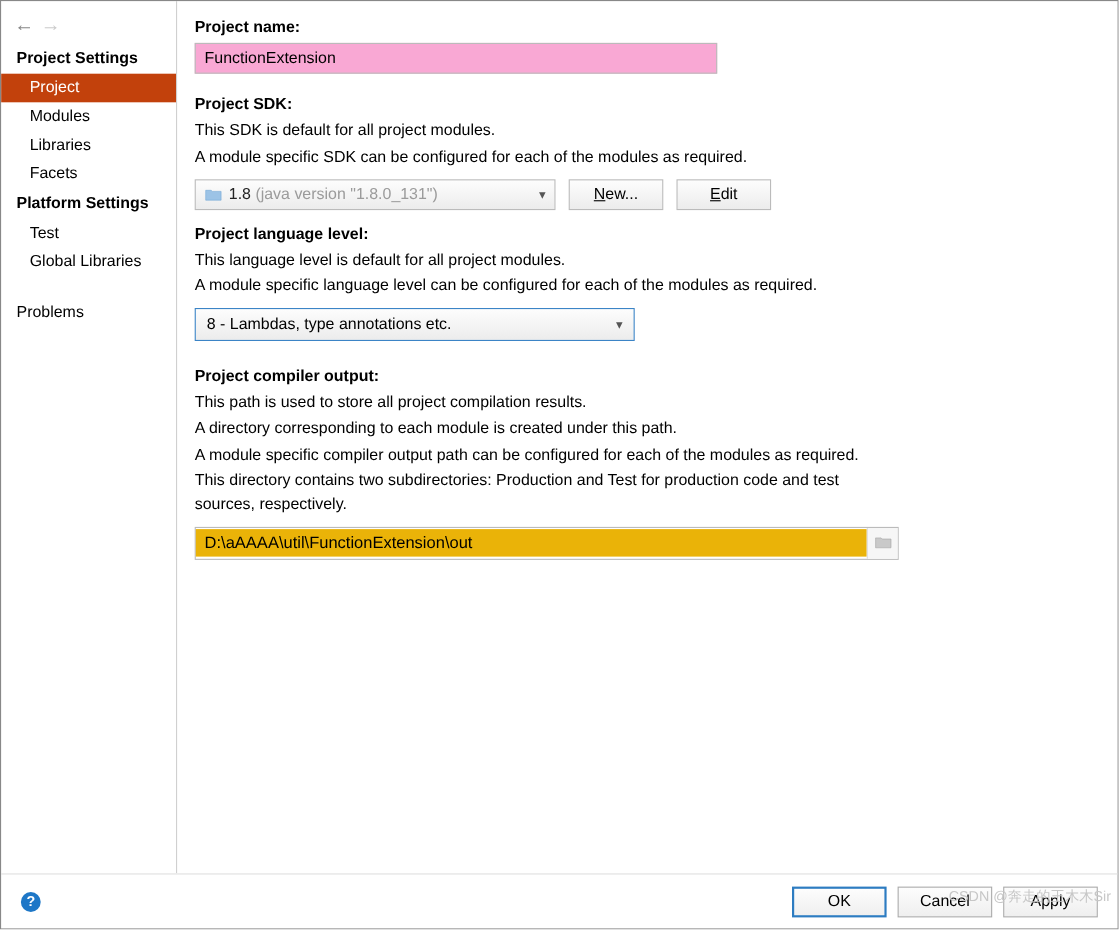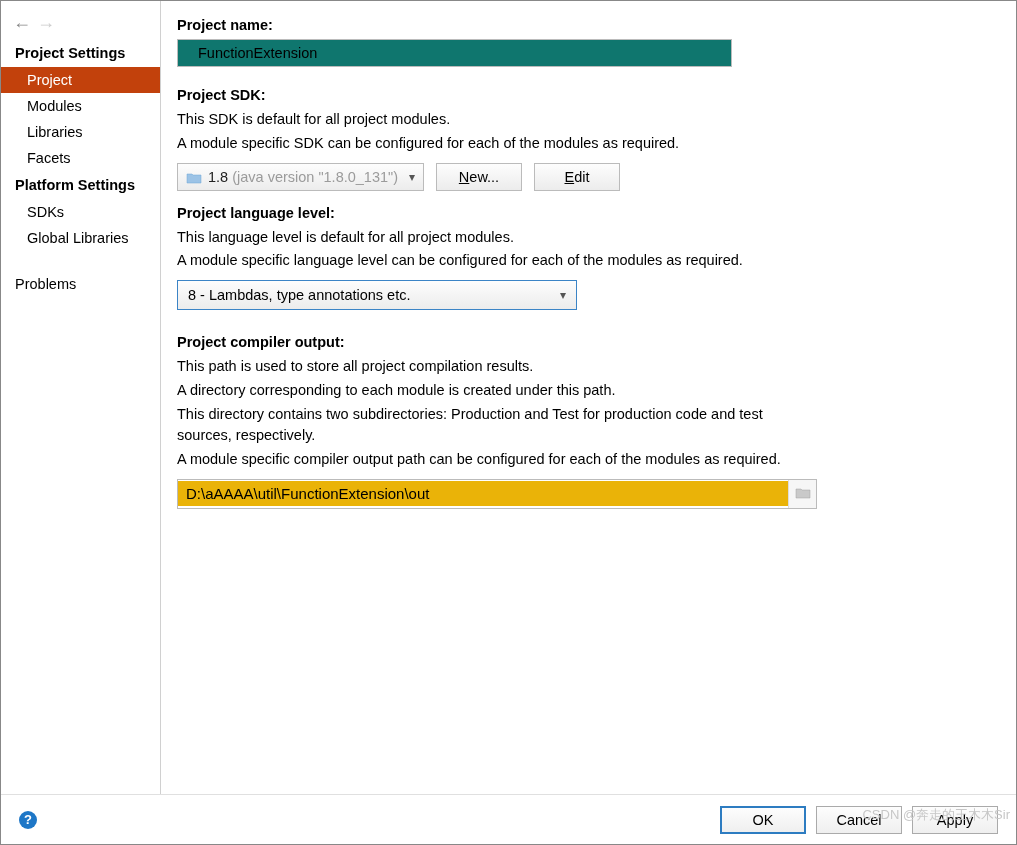--- a/index.html
+++ b/index.html
@@ -11,24 +11,24 @@
   .titlebar .close { font-size:16px; cursor:pointer; padding:4px 8px; }
   .body { flex:1; display:flex; overflow:hidden; }
   .sidebar { width:160px; border-right:1px solid #d0d0d0; padding-top:6px; display:flex; flex-direction:column; }
   .navbtns { padding:6px 12px 8px 12px; display:flex; gap:6px; color:#888; }
   .navbtn { font-size:18px; line-height:1; }
   .section-header { font-weight:700; padding:6px 14px 6px 14px; font-size:14.5px; }
   .side-item { padding:5px 14px 5px 26px; font-size:14.5px; cursor:pointer; }
   .side-item.selected { background:#c2410c; color:#fff; }
   .main { flex:1; padding:12px 20px 12px 16px; overflow:auto; }
   .fld-label { font-weight:700; margin-top:4px; margin-bottom:6px; font-size:14.5px; }
-  .project-name-input { width:555px; height:28px; border:1px solid #bbb; padding:3px 20px; font-size:14.5px; background:#0f766e; }
+  .project-name-input { width:475px; height:28px; border:1px solid #bbb; padding:3px 8px; font-size:14.5px; background:#f9a8d4; }
   .desc { font-size:14.5px; line-height:1.5; margin:2px 0; }
   .sdk-row { display:flex; gap:12px; align-items:center; margin-top:8px; margin-bottom:14px; }
-  .sdk-combo { width:247px; height:28px; border:1px solid #bbb; background:linear-gradient(#fdfdfd,#ececec); display:flex; align-items:center; padding:0 8px; font-size:14.5px; color:#222; cursor:pointer; }
+  .sdk-combo { width:328px; height:28px; border:1px solid #bbb; background:linear-gradient(#fdfdfd,#ececec); display:flex; align-items:center; padding:0 8px; font-size:14.5px; color:#222; cursor:pointer; }
   .sdk-combo .folder-icon { width:16px; height:12px; margin-right:6px; display:inline-block; }
   .sdk-combo .ver { color:#9b9b9b; margin-left:4px; }
   .sdk-combo .chev { margin-left:auto; color:#555; font-size:12px; }
   .push-btn { height:28px; min-width:86px; border:1px solid #bbb; background:linear-gradient(#fdfdfd,#ececec); font-size:14.5px; cursor:pointer; }
   .push-btn .ul { text-decoration:underline; }
   .lang-combo { width:400px; height:30px; border:1px solid #3b84c6; background:linear-gradient(#fdfdfd,#ececec); display:flex; align-items:center; padding:0 10px; font-size:14.5px; cursor:pointer; margin-top:8px; }
   .lang-combo .chev { margin-left:auto; color:#555; font-size:12px; }
   .spacer { height:20px; }
   .outpath-row { display:flex; align-items:center; width:640px; height:30px; border:1px solid #bbb; margin-top:8px; }
   .outpath-row input { flex:1; border:none; padding:4px 8px; font-size:15px; background:#eab308; outline:none; }
@@ -52,21 +52,21 @@
         <span class="navbtn">←</span>
         <span class="navbtn" style="color:#ccc">→</span>
       </div>
       <div class="section-header">Project Settings</div>
       <div class="side-item selected"><span>Project</span></div>
       <div class="side-item"><span>Modules</span></div>
       <div class="side-item"><span>Libraries</span></div>
       <div class="side-item"><span>Facets</span></div>
 
       <div class="section-header">Platform Settings</div>
-      <div class="side-item"><span>SDKs</span></div>
+      <div class="side-item"><span>Test</span></div>
       <div class="side-item"><span>Global Libraries</span></div>
 
       <div style="height:20px"></div>
       <div class="side-item" style="padding-left:14px"><span>Problems</span></div>
     </div>
 
     <div class="main">
       <div class="fld-label">Project name:</div>
       <input class="project-name-input" type="text" value="FunctionExtension" style="">
 
@@ -94,22 +94,22 @@
       <div class="lang-combo">
         <span>8 - Lambdas, type annotations etc.</span>
         <span class="chev">▾</span>
       </div>
 
       <div class="spacer"></div>
 
       <div class="fld-label">Project compiler output:</div>
       <div class="desc">This path is used to store all project compilation results.</div>
       <div class="desc">A directory corresponding to each module is created under this path.</div>
+      <div class="desc" style="max-width:640px">A module specific compiler output path can be configured for each of the modules as required.</div>
       <div class="desc" style="max-width:640px">This directory contains two subdirectories: Production and Test for production code and test sources, respectively.</div>
-      <div class="desc" style="max-width:640px">A module specific compiler output path can be configured for each of the modules as required.</div>
       <div class="outpath-row">
         <input type="text" value="D:\aAAAA\util\FunctionExtension\out" style="">
         <div class="browse">
           <span>
             <svg width="16" height="12" viewBox="0 0 16 12">
                 <path d="M1 2h5l1 1h8v8H1z" fill="#c9c9c9" stroke="#a0a0a0" stroke-width="0.5"></path>
               </svg>
           </span>
         </div>
       </div>

